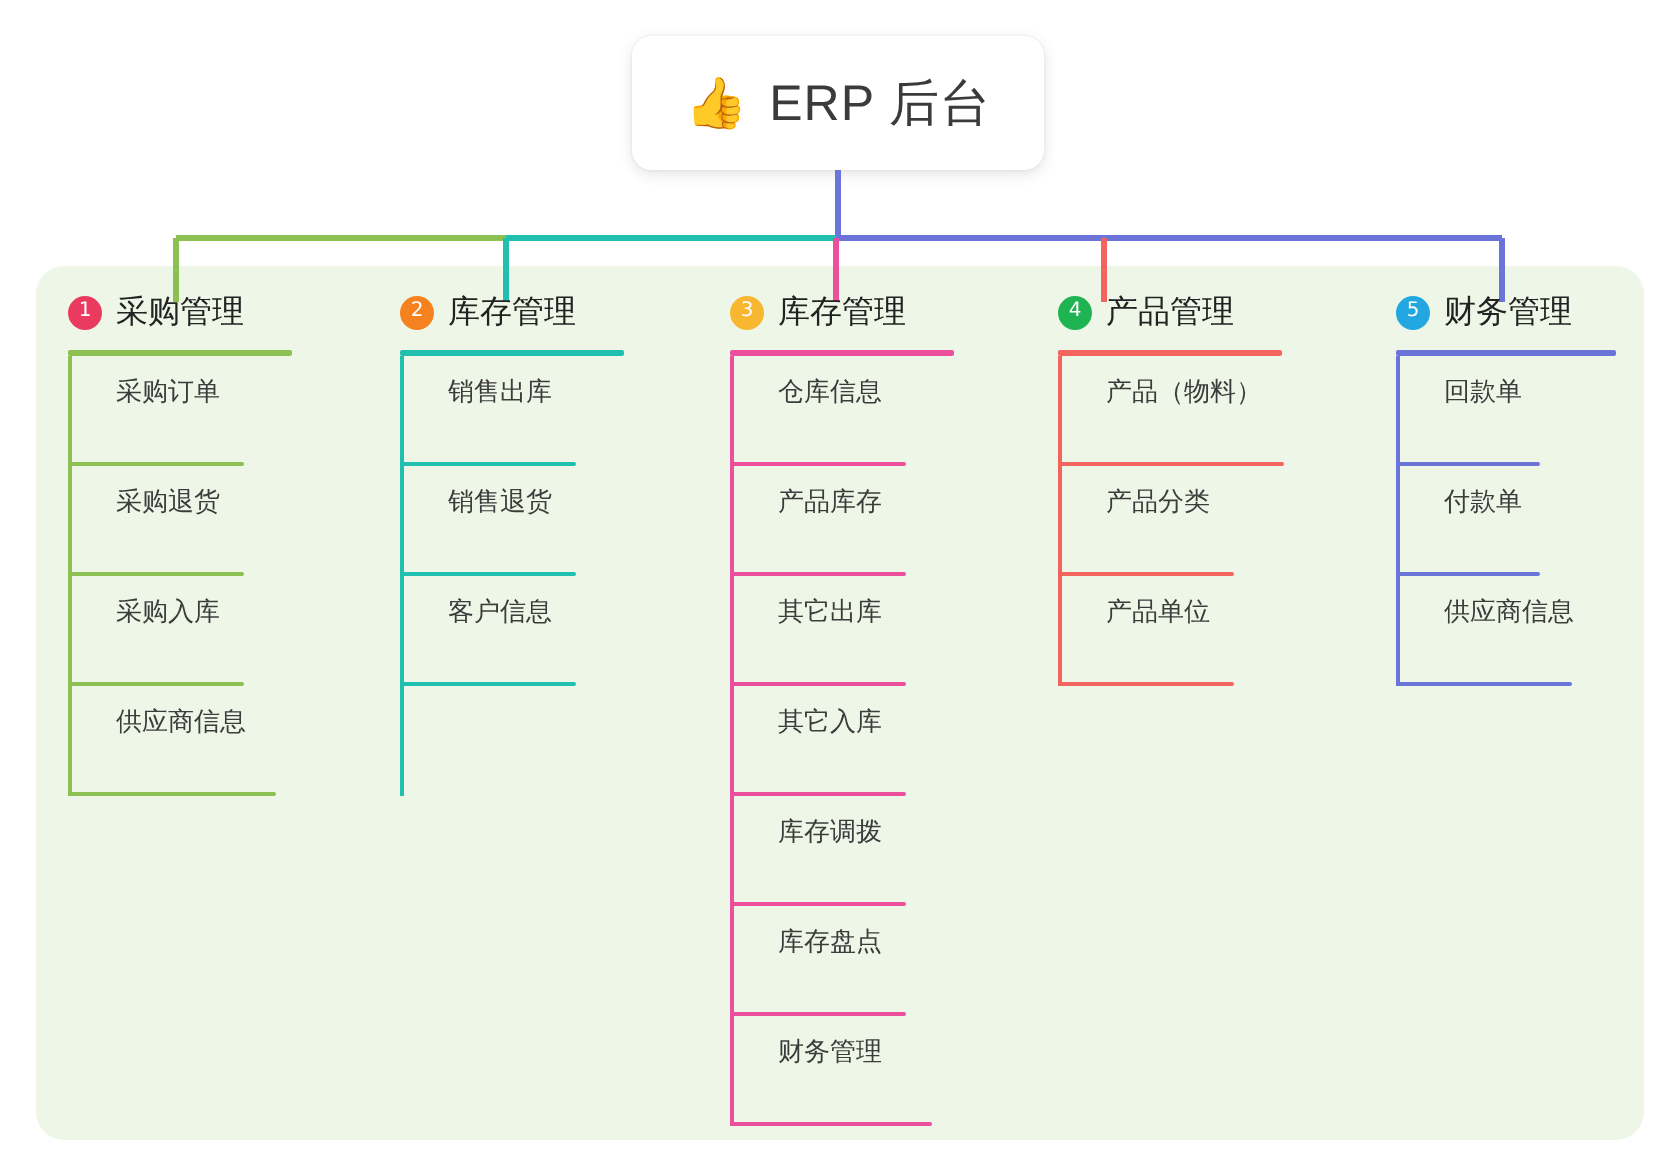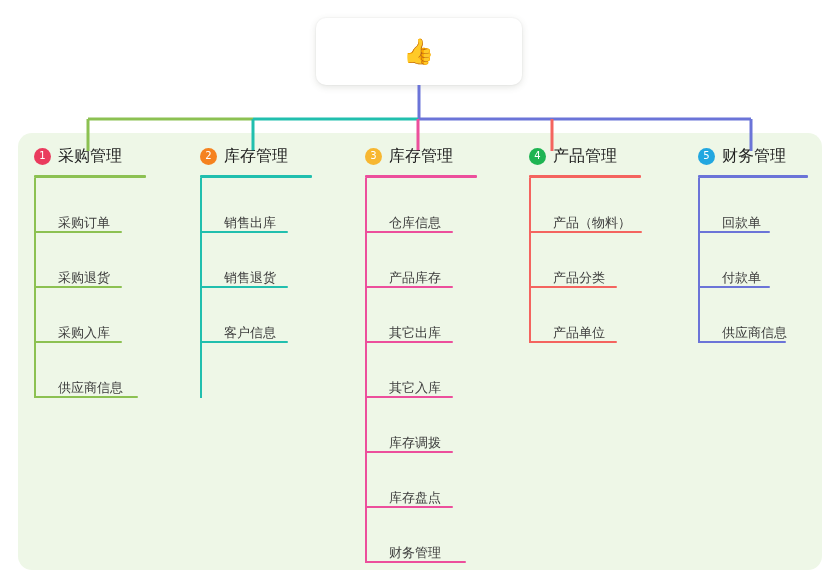--- a/index.html
+++ b/index.html
@@ -58,36 +58,37 @@
   .head-rule{height:3px;margin-top:6px;border-radius:1px;}
 
   .items{position:relative;margin-top:0;}
   .trunk{position:absolute;left:0;top:0;width:2px;}
   .item{
     position:relative;
     height:55px;
     box-sizing:border-box;
   }
   .item-label{
-    position:absolute;left:24px;bottom:1px;
+    position:absolute;left:24px;bottom:28px;
     font-size:13px;color:#3c3c3c;white-space:nowrap;margin-top:24px;
   }
   .item-rule{
     position:absolute;left:0;bottom:0;height:2px;border-radius:1px;
   }
 </style>
 </head>
 <body>
 
 <div id="mindmap">
 
   <div class="panel"></div>
 
   <div class="root-card">
     <span class="root-emoji">👍</span>
+    <span class="root-title">ERP 后台</span>
   </div>
 
   <svg id="wires" viewBox="0 0 839 588" xmlns="http://www.w3.org/2000/svg">
       <line x1="419" y1="85" x2="419" y2="119" stroke="#6b74d8" stroke-width="3"></line>
       <line x1="88" y1="119" x2="253" y2="119" stroke="#8cc152" stroke-width="3"></line>
       <line x1="253" y1="119" x2="418" y2="119" stroke="#21bfae" stroke-width="3"></line>
       <line x1="418" y1="119" x2="751" y2="119" stroke="#6b74d8" stroke-width="3"></line>
       <line x1="88" y1="119" x2="88" y2="151" stroke="#8cc152" stroke-width="3"></line>
       <line x1="253" y1="119" x2="253" y2="151" stroke="#21bfae" stroke-width="3"></line>
       <line x1="418" y1="119" x2="418" y2="151" stroke="#ec4f9c" stroke-width="3"></line>

